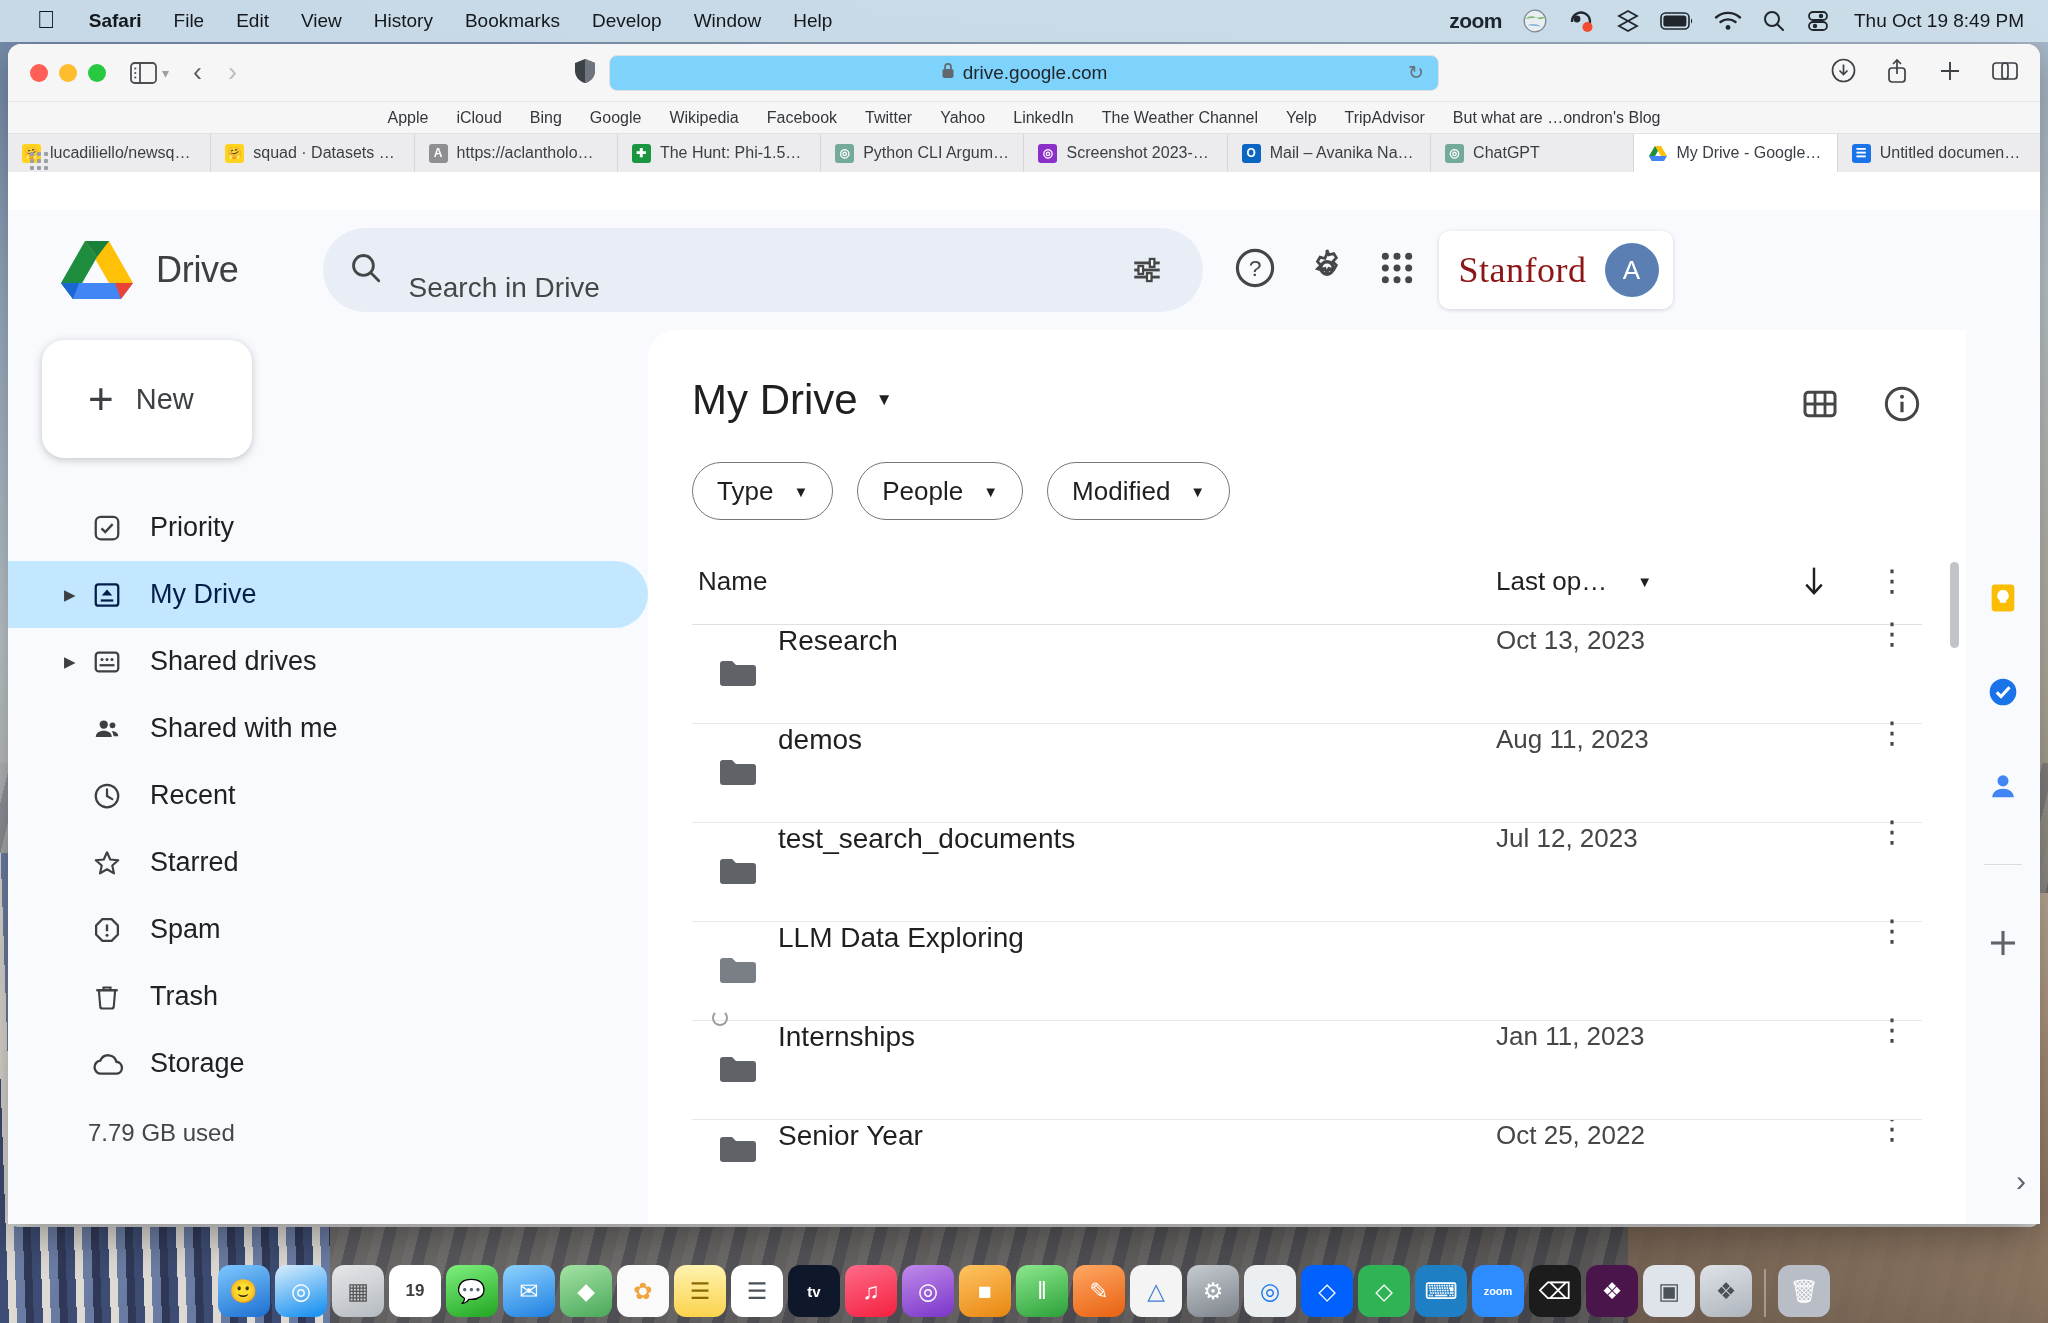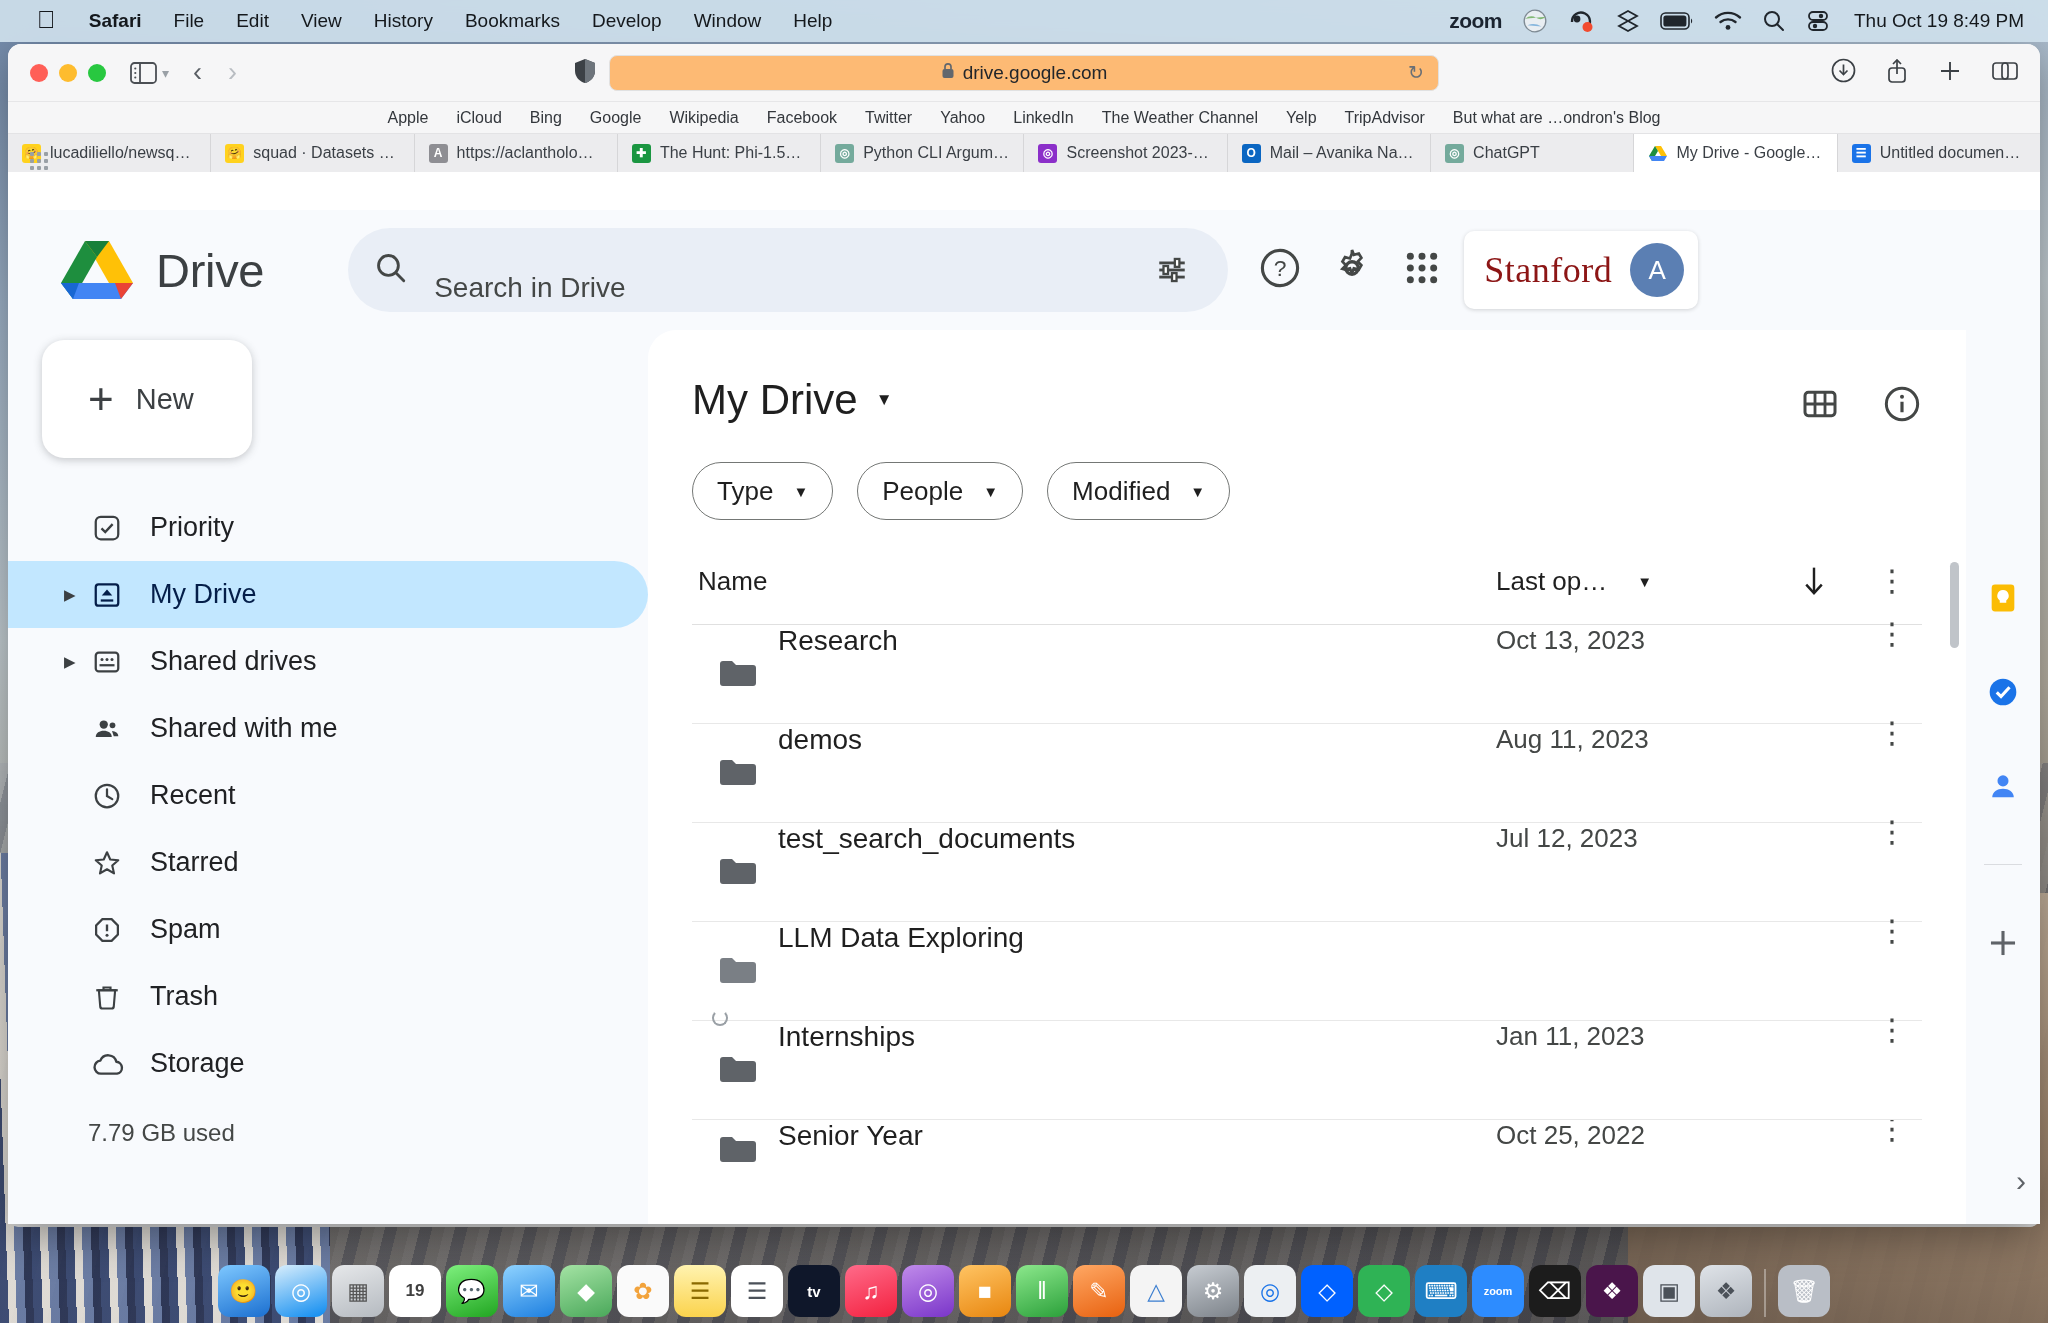--- a/index.html
+++ b/index.html
@@ -63,21 +63,21 @@
   .traffic { display:flex; gap:11px; align-items:center; }
   .tl { width:18px; height:18px; border-radius:50%; }
   .tl.r{background:#ff5f57} .tl.y{background:#febc2e} .tl.g{background:#28c840}
   .tb-icon { color:#4b4f54; display:flex; align-items:center; justify-content:center; }
   .sidebar-btn { margin-left:24px; display:flex; align-items:center; gap:5px; }
   .nav-btns { margin-left:24px; display:flex; align-items:center; gap:26px; }
   .chev { font-size:27px; color:#5a5f65; font-weight:300; line-height:1; }
   .chev.dim { color:#b9bdc2; }
   #addressbar {
     position:absolute; left:50%; transform:translateX(-50%);
-    width:830px; height:36px; background:#fdba74; border:1px solid #e0e1e2;
+    width:830px; height:36px; background:#7dd3fc; border:1px solid #e0e1e2;
     border-radius:8px; display:flex; align-items:center; justify-content:center;
     gap:8px; font-size:19px; color:#22262b;
   }
   #addressbar .reload { position:absolute; right:14px; color:#6a6f75; font-size:19px; }
   .shield { position:absolute; left:50%; margin-left:-450px; color:#3c4146; }
   #toolbar-right { margin-left:auto; display:flex; align-items:center; gap:30px; color:#3c4146; }
 
   
   #bookmarks {
     height:32px; background:#f6f6f7; display:flex; align-items:center;
@@ -100,21 +100,21 @@
   .tab-label { overflow:hidden; text-overflow:ellipsis; white-space:nowrap; }
   .favicon { width:19px; height:19px; border-radius:3px; flex:0 0 19px;
     display:flex; align-items:center; justify-content:center; font-size:12px;
     color:#fff; font-weight:700; }
 
   
   #page { position:absolute; top:166px; left:0; right:0; bottom:0; background:#f8fafd; }
 
   #drive-header { height:120px; display:flex; align-items:center; padding:0 22px; }
   .drive-logo { width:74px; height:62px; position:relative; margin-left:30px; flex:0 0 74px;}
-  .drive-title { font-size:47px; color:#3c4043; margin-left:22px; letter-spacing:-0.3px;}
+  .drive-title { font-size:36px; color:#3c4043; margin-left:22px; letter-spacing:-0.3px;}
   #searchbar {
     margin-left:84px; width:880px; height:84px; background:#e9eef6;
     border-radius:42px; display:flex; align-items:center; padding:0 26px; gap:26px;
   }
   #searchbar .sq { color:#444746; }
   #search-input-text { font-size:28px; color:#444746; flex:1;margin-top:36px; }
   #tune-btn { width:60px; height:60px; border-radius:50%; display:flex;
     align-items:center; justify-content:center; color:#444746;}
   #drive-header-right { margin-left:30px; display:flex; align-items:center; gap:28px; color:#444746; }
   #account-chip {

